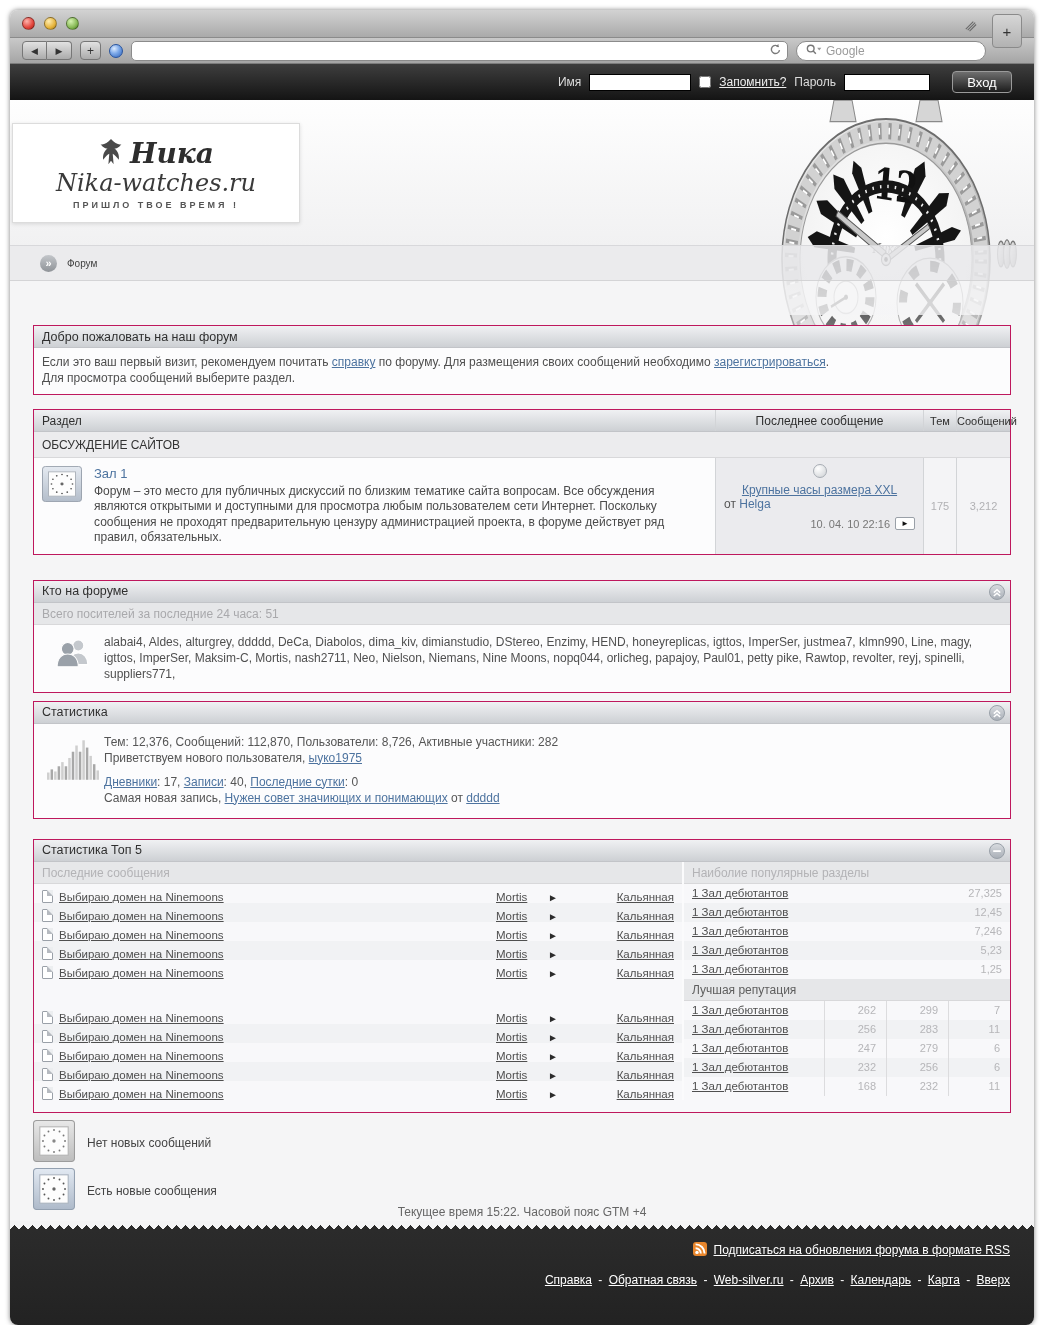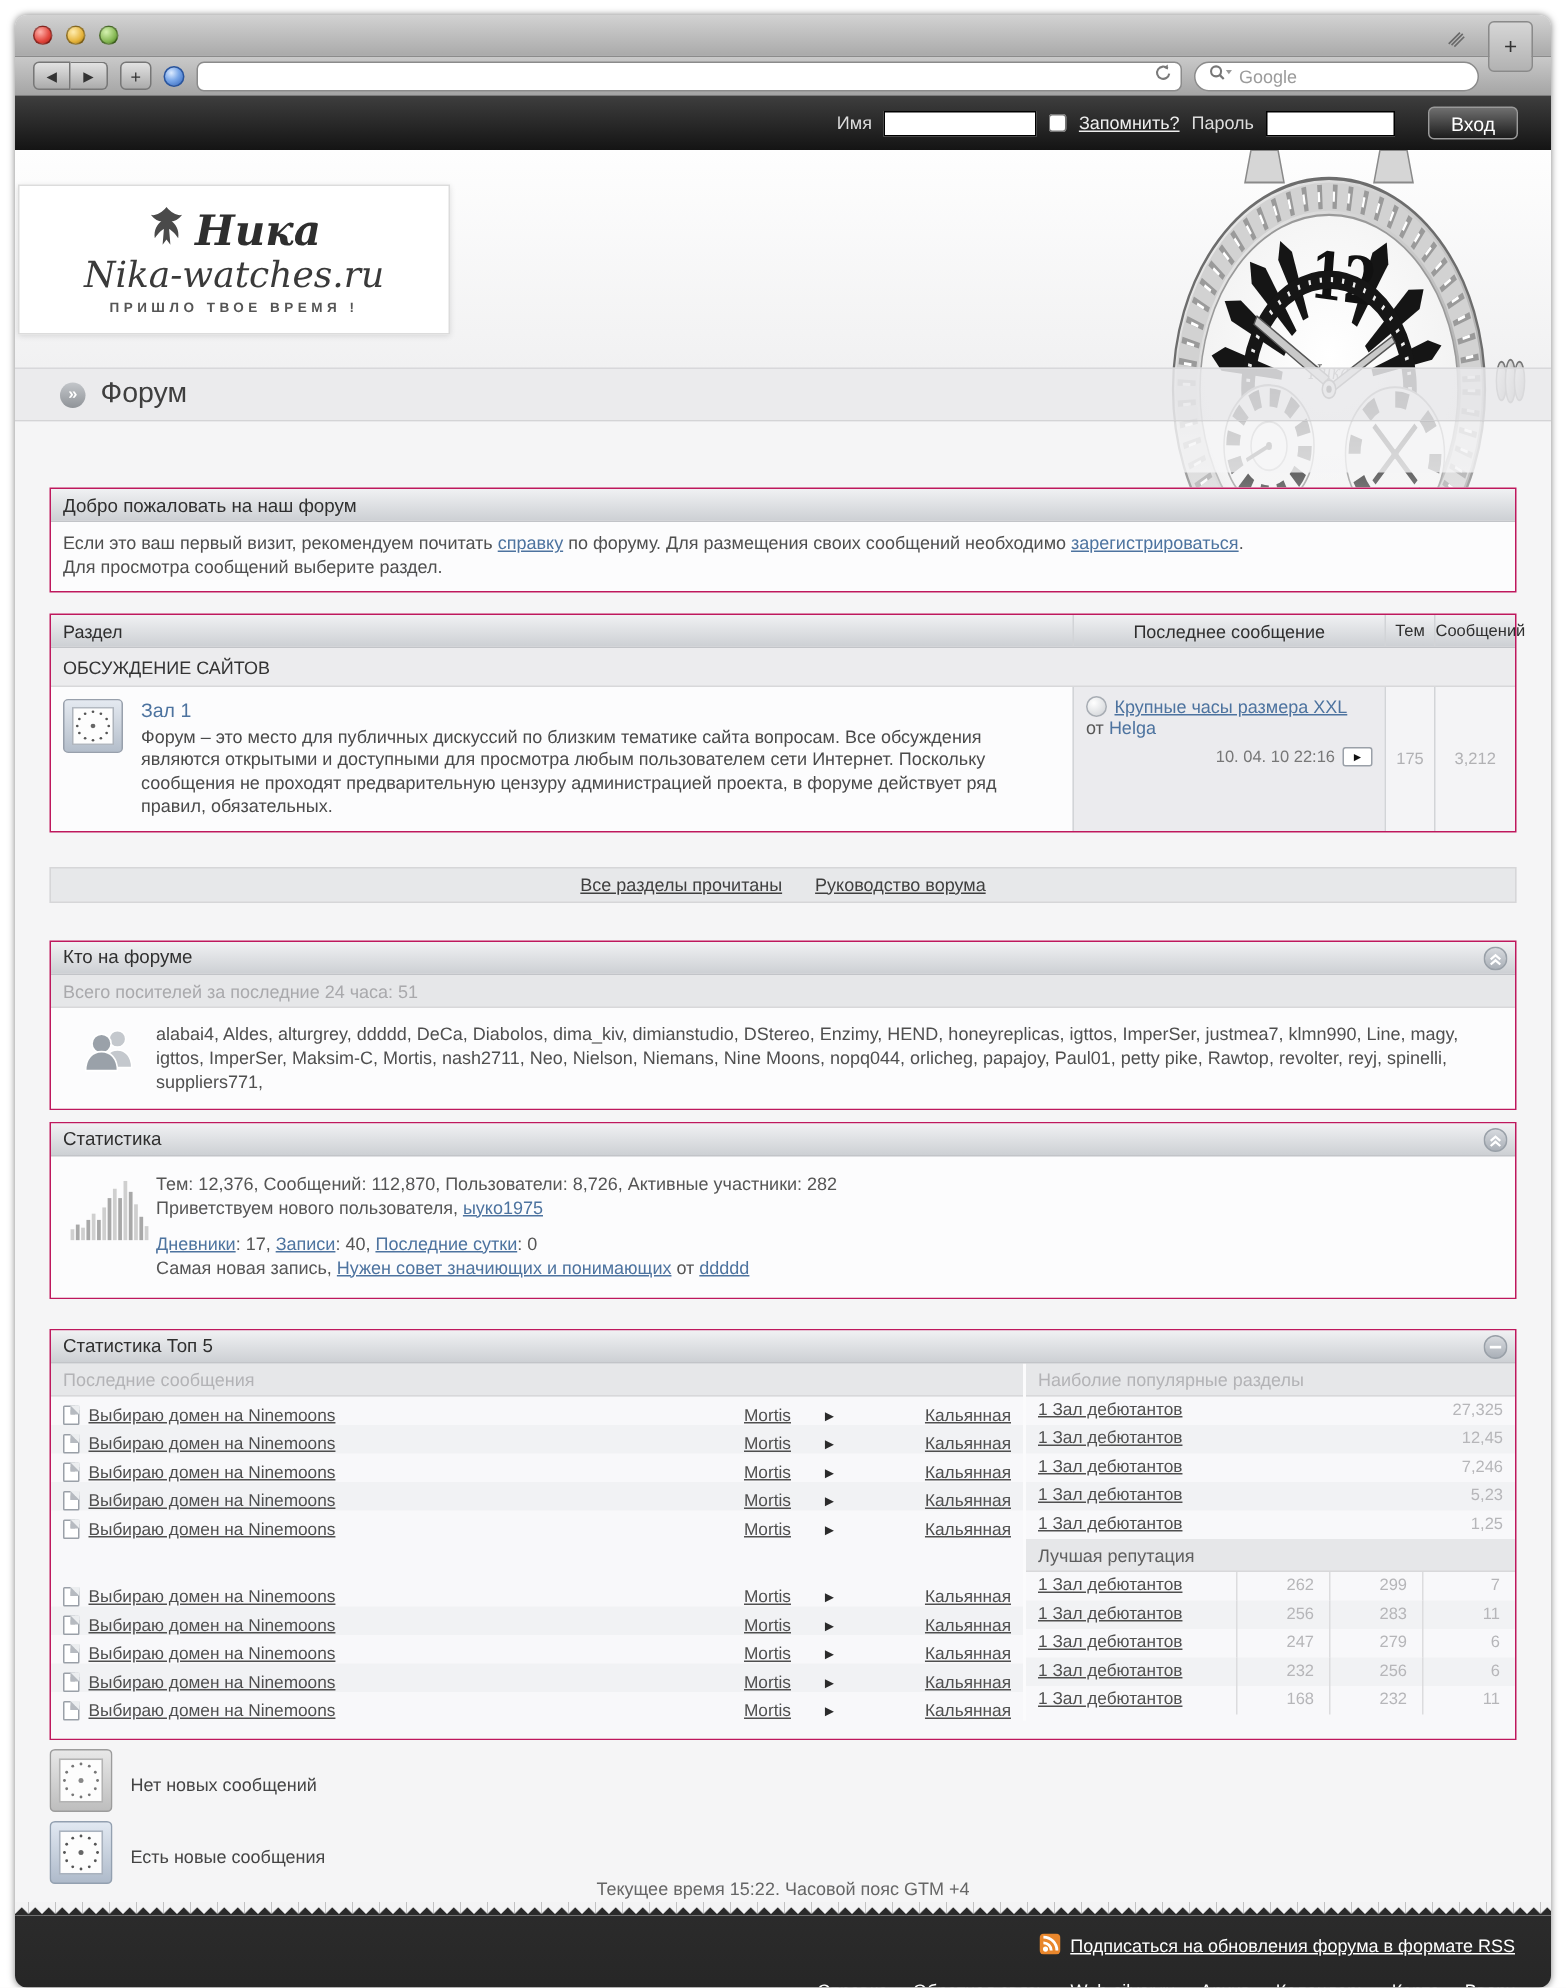--- a/index.html
+++ b/index.html
@@ -62,21 +62,21 @@
   .brandrow { display:flex; align-items:center; gap:6px; }
   .brand { font-family:"DejaVu Serif",serif; font-style:italic; font-weight:bold; font-size:28px; color:#2e2e2e; }
   .domain { font-family:"DejaVu Serif",serif; font-style:italic; font-size:24px; color:#3a3a3a; margin-top:-2px; }
   .tagline { font-size:9px; letter-spacing:3px; color:#555; margin-top:3px; font-weight:bold; }
 
   .crumb { height:36px; background:rgba(233,233,235,.86); border-top:1px solid rgba(214,214,216,.9);
     border-bottom:1px solid rgba(209,209,211,.9); display:flex; align-items:center; gap:10px;
     padding-left:30px; position:relative; z-index:1; }
   .crumbicon { width:17px; height:17px; border-radius:50%; background:linear-gradient(#c3c6ca,#8f9398);
     color:#fff; font-size:11px; font-weight:bold; display:flex; align-items:center; justify-content:center; }
-  .crumblabel { font-size:19px; color:#3f3f3f; }
+  .crumblabel { font-size:10px; color:#3f3f3f; }
   .ghost { height:34px; background:rgba(245,245,246,.8); position:relative; z-index:1; }
 
   
   .main { position:relative; z-index:1; background:#f5f5f6; padding:0 23px; }
   .panel { border:1px solid #be185d; background:#fbfbfc; }
   .phead { height:22px; background:linear-gradient(#f0f1f3,#cdd0d4); border-bottom:1px solid #c2c4c8;
     display:flex; align-items:center; padding:0 8px; position:relative; font-size:12.5px; color:#2f2f2f; }
   .phead .cbtn { position:absolute; right:5px; top:3px; width:16px; height:16px; cursor:pointer; }
 
   .welcome { margin-top:10px; }
@@ -90,21 +90,21 @@
   .c-last { width:208px; text-align:center; border-left:1px solid #d2d4d7; align-self:stretch; line-height:22px; }
   .c-topics { width:33px; text-align:center; border-left:1px solid #d2d4d7; align-self:stretch; line-height:22px; font-size:11px; }
   .c-posts { width:54px; text-align:center; border-left:1px solid #d2d4d7; align-self:stretch; line-height:22px; font-size:11px; }
   .fcat { height:26px; line-height:26px; background:#ececee; border-bottom:1px solid #d8d8da;
     padding-left:8px; font-size:12px; color:#333; }
   .frow { display:flex; }
   .fdesc { flex:1; background:#fcfcfd; padding:8px; display:flex; gap:12px; }
   .fdesc .txt { flex:1; font-size:12px; color:#4a4a4a; line-height:15.5px; }
   .froom { font-size:13px; color:#4d739f; text-decoration:none; display:inline-block; margin-bottom:2px; }
   .flast { width:208px; background:#ebebee; border-left:1px solid #d2d4d7; padding:6px 8px; font-size:12px; color:#555; }
-  .flast .l1 { display:flex; align-items:center; gap:5px; }
+  .flast .l1 { display:flex; align-items:center; gap:5px;flex-direction:column; }
   .flast .l3 { display:flex; align-items:center; justify-content:flex-end; gap:5px; margin-top:6px; color:#777; font-size:11px; }
   .ftopics,.fposts { background:#f4f4f6; border-left:1px solid #d2d4d7; display:flex; align-items:center;
     justify-content:center; color:#b1b1b4; font-size:11px; }
   .ftopics { width:33px; } .fposts { width:54px; }
   .avatar { width:14px; height:14px; border-radius:50%; flex:none;
     background:radial-gradient(circle at 35% 30%, #fff, #cdd0d4); border:1px solid #a8adb4; }
   .jumpicon { display:inline-flex; width:20px; height:13px; background:#fff; border:1px solid #9aa0a8;
     border-radius:2px; align-items:center; justify-content:center; font-size:8px; color:#111; cursor:pointer; }
 
   .quicklinks { margin-top:23px; height:24px; background:#e7e8ea; border:1px solid #d6d6d8;
@@ -391,24 +391,20 @@
           <div class="l3">
             <span>10. 04. 10  22:16</span>
             <span class="jumpicon">►</span>
           </div>
         </div>
         <div class="ftopics">175</div>
         <div class="fposts">3,212</div>
       </div>
     </div>
 
-    <div class="quicklinks">
-      <a>Все разделы прочитаны</a>
-      <a>Руководство ворума</a>
-    </div>
 
     <div class="panel who">
       <div class="phead">
         <span>Кто на форуме</span>
         <span class="cbtn">
           <svg width="16" height="16" viewBox="0 0 16 16">
               <defs>
                 <linearGradient id="cg1" x1="0" y1="0" x2="0" y2="1">
                   <stop offset="0" stop-color="#d9dce0"></stop>
                   <stop offset="1" stop-color="#a8aeb6"></stop>

